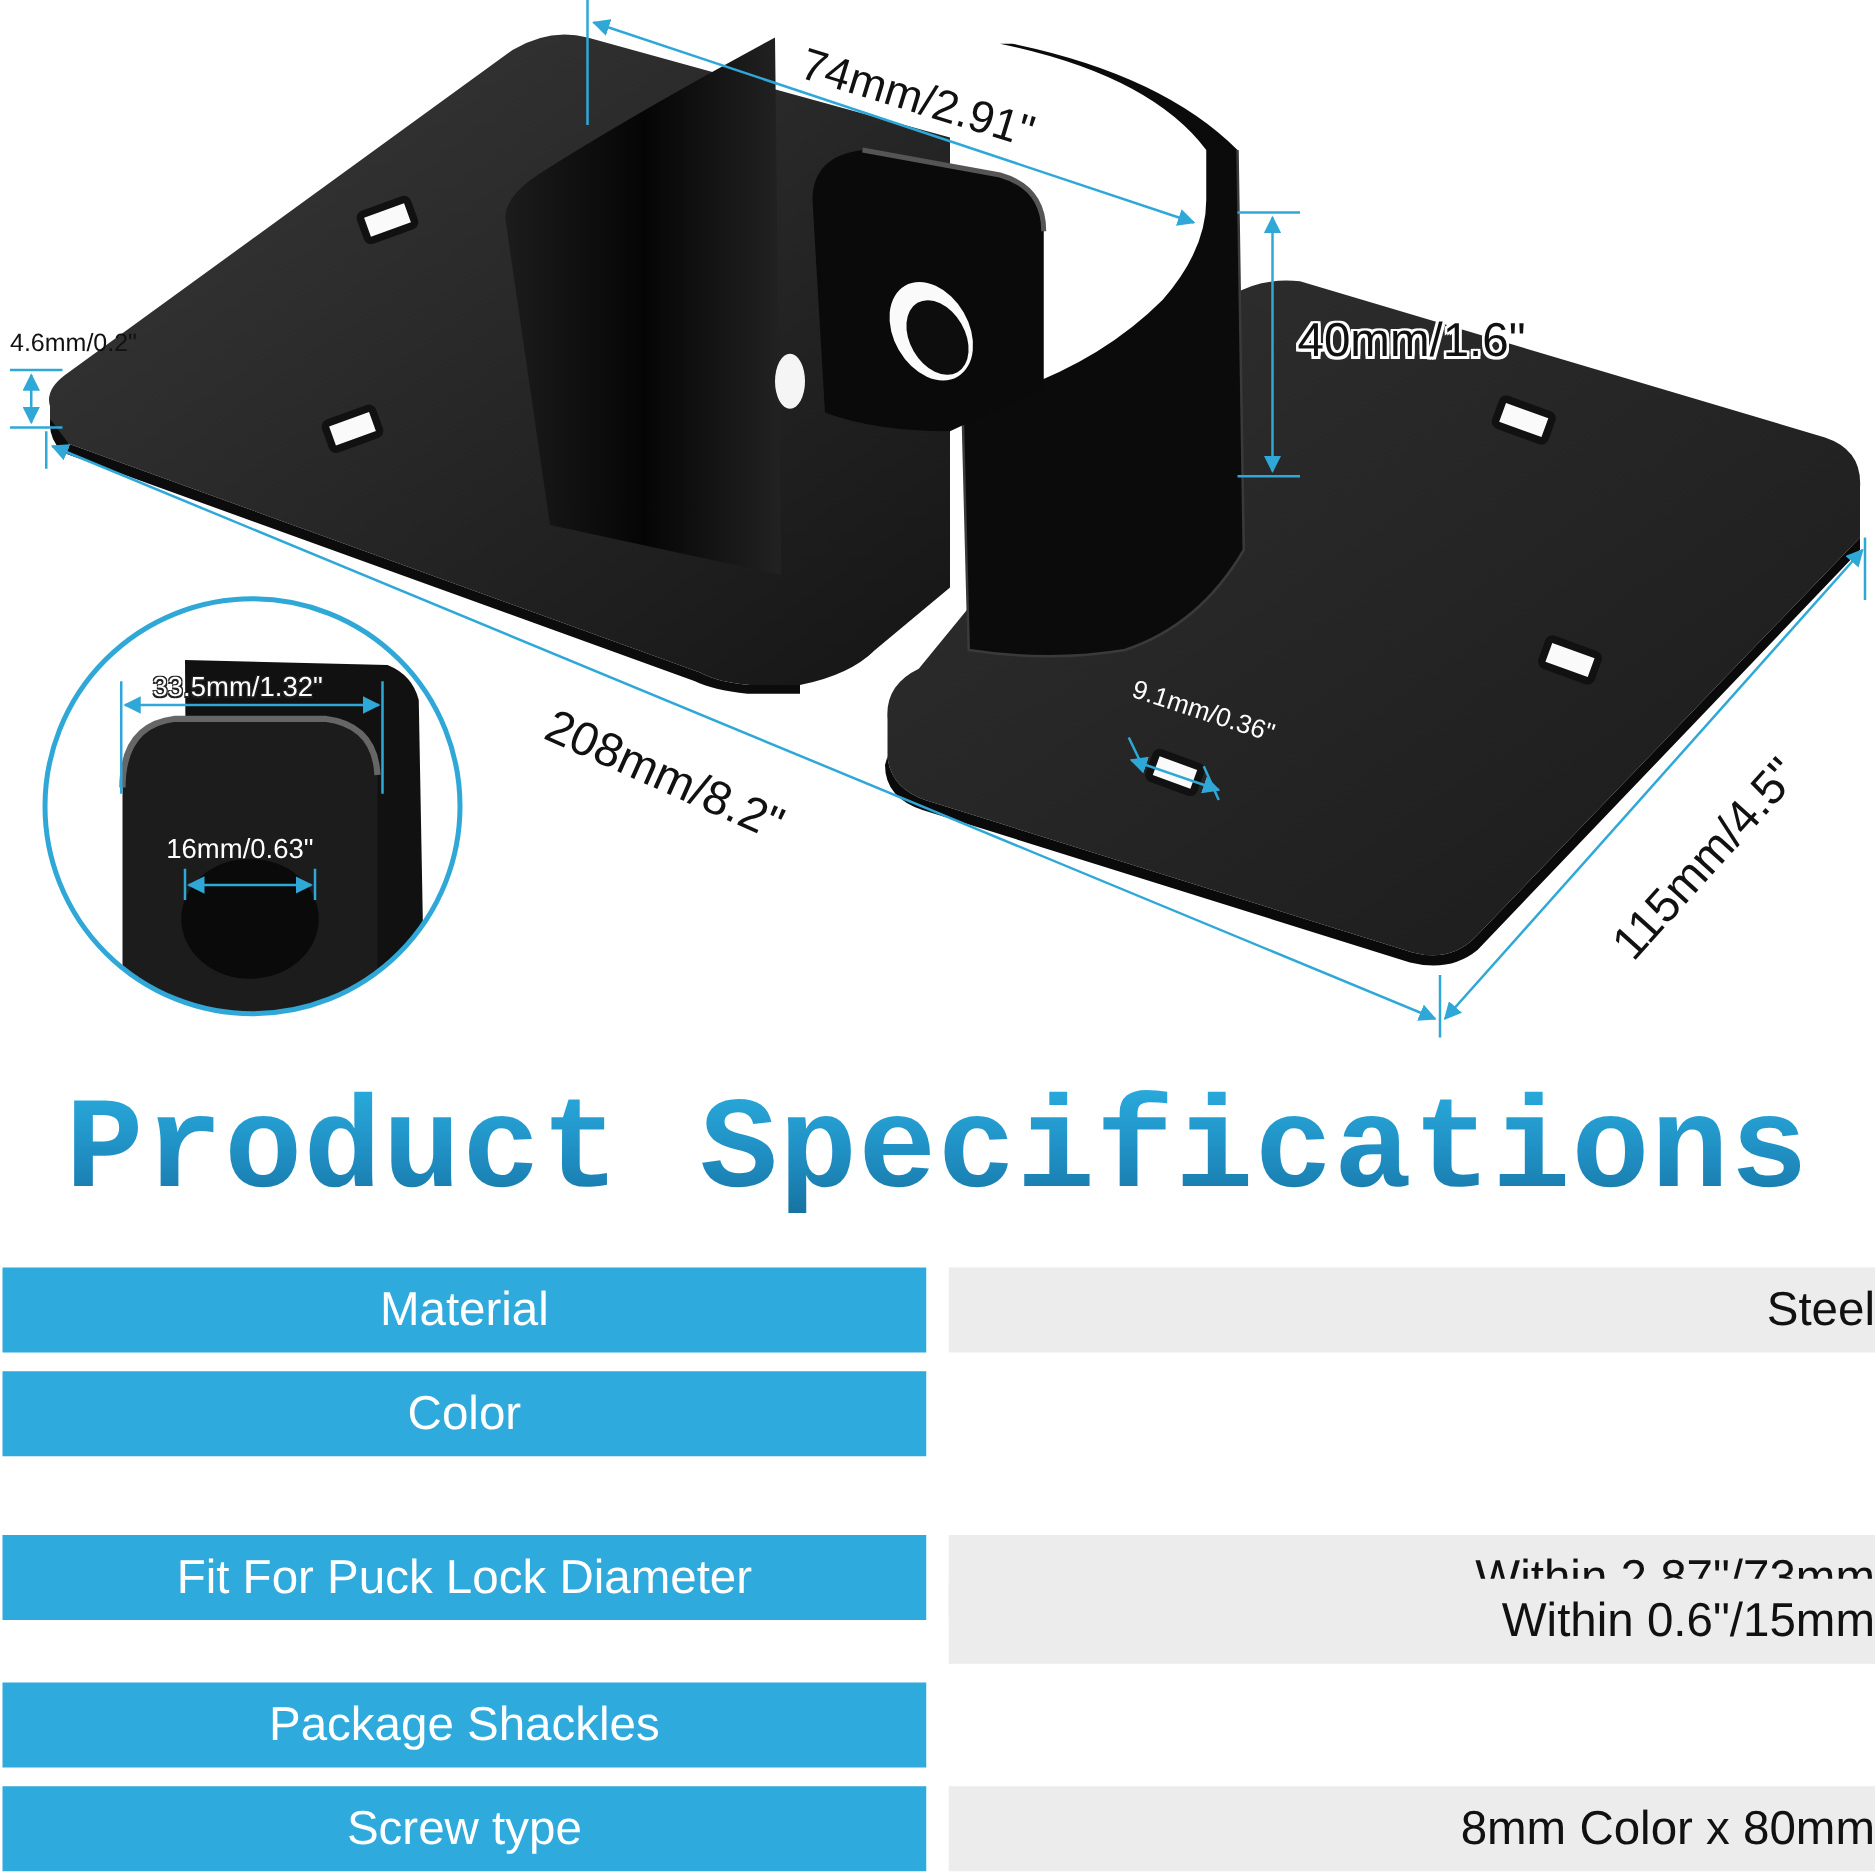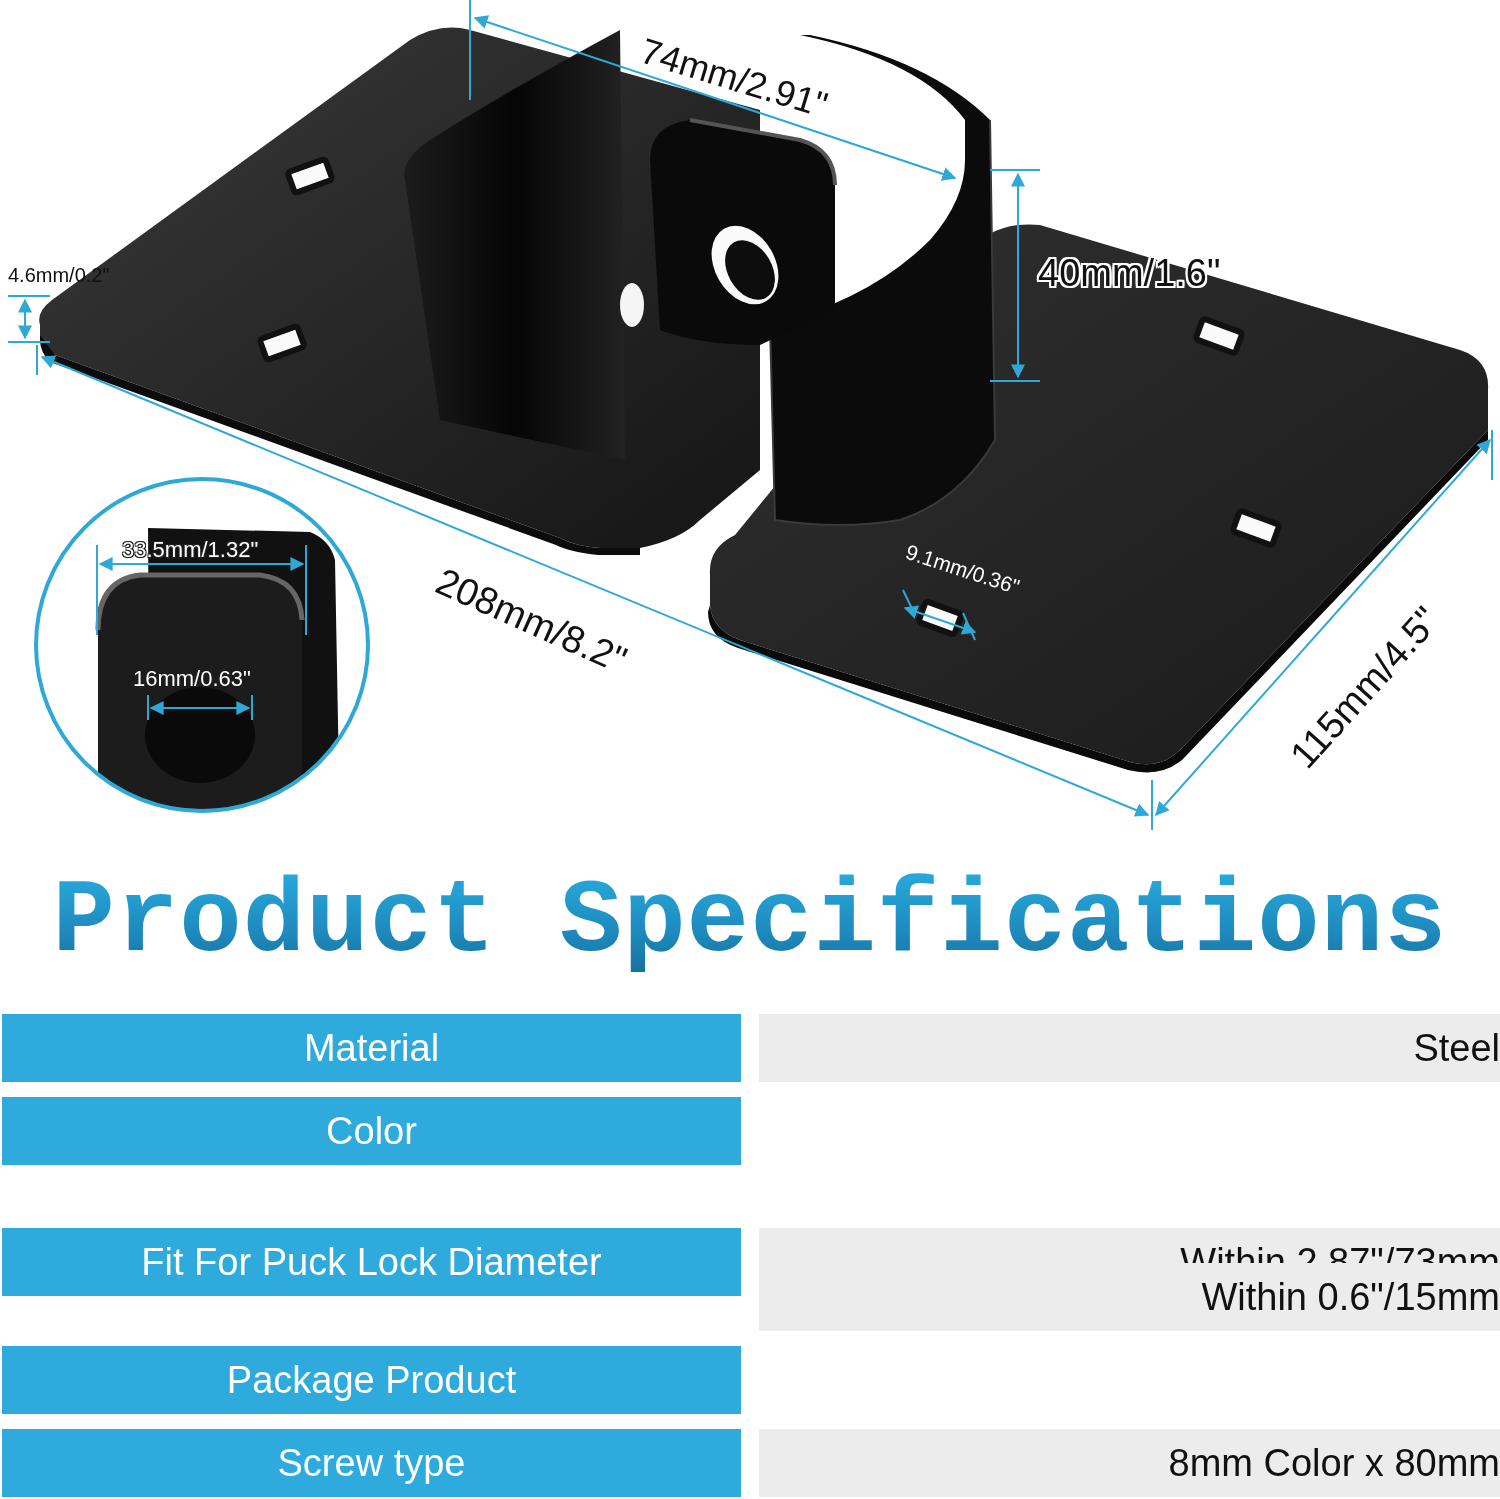--- a/index.html
+++ b/index.html
@@ -132,19 +132,19 @@
     <div class="spec-key">Color</div>
   </div>
   <div class="spec-row" style="top:166px;margin-top:48px;">
     <div class="spec-key">Fit For Puck Lock Diameter</div>
     <div class="spec-val">Within 2.87"/73mm</div>
   </div>
   <div class="spec-row" style="top:249px;">
     <div class="spec-val">Within 0.6"/15mm</div>
   </div>
   <div class="spec-row" style="top:332px;">
-    <div class="spec-key">Package Product</div>
+    <div class="spec-key">Package Shackles</div>
   </div>
   <div class="spec-row" style="top:415px;border-radius:15px;">
     <div class="spec-key">Screw type</div>
     <div class="spec-val">8mm Color x 80mm</div>
   </div>
 </div>
 
 </body></html>

